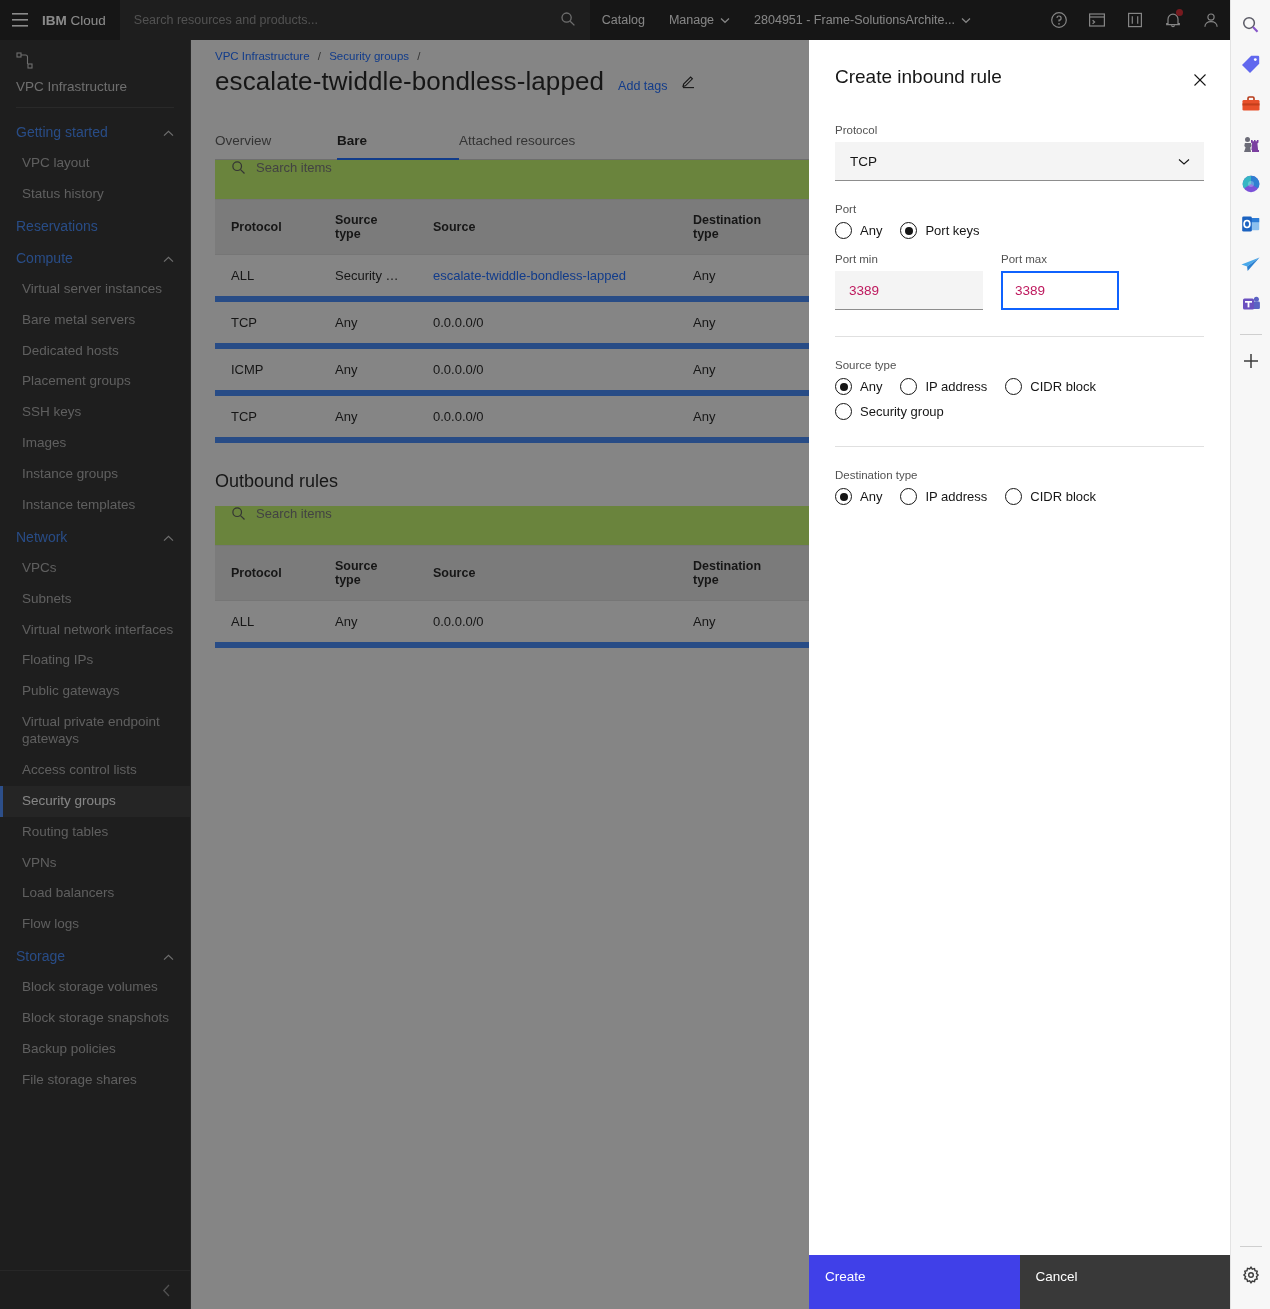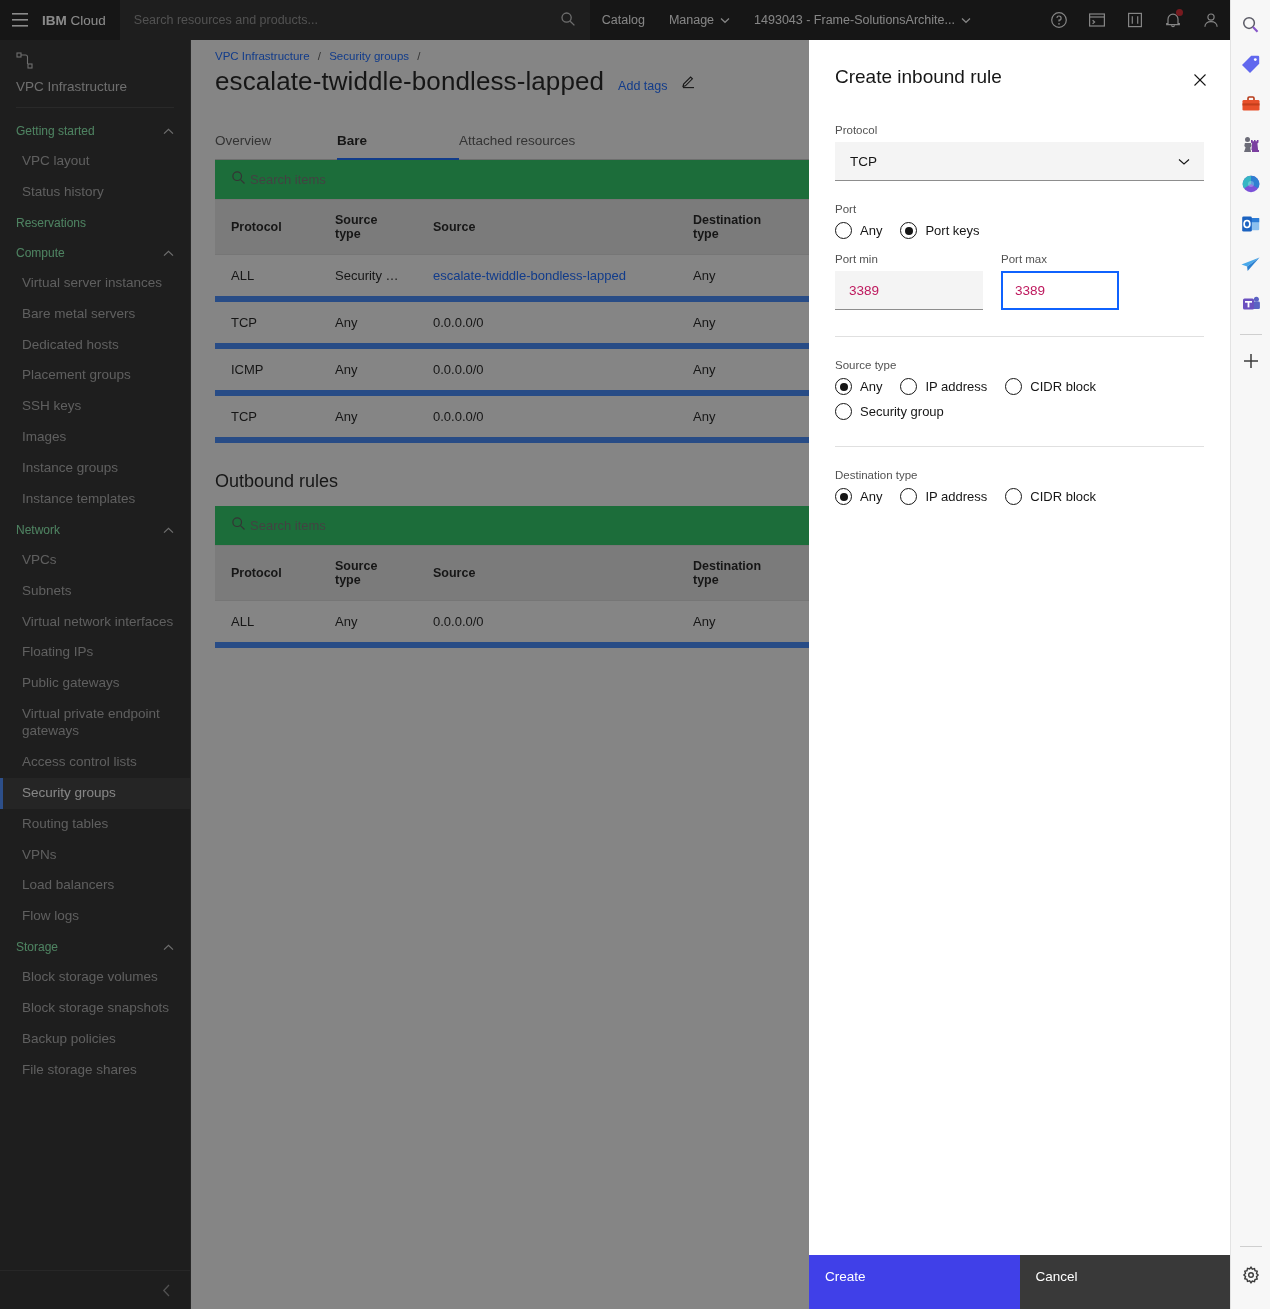--- a/index.html
+++ b/index.html
@@ -62,21 +62,21 @@
   .leftnav {
     position:absolute; top:40px; left:0; width:191px; height:1269px;
     background:#262626; border-right:1px solid #393939; z-index: 20;
     overflow:hidden;
   }
   .ln-top { padding: 12px 16px 0 16px; }
   .ln-title { color:#c6c6c6; font-size:13.5px; margin-top:6px; }
   .ln-rule { height:1px; background:#3d3d3d; margin: 13px 16px 8px 16px; }
   .ln-group {
     display:flex; align-items:center; justify-content:space-between;
-    padding: 8px 16px; color:#86efac; font-size:12px; cursor:pointer;
+    padding: 8px 16px; color:#3b82f6; font-size:14px; cursor:pointer;
   }
   .ln-item {
     padding: 7px 16px 7px 19px; color:#a8a8a8; font-size:13.5px; cursor:pointer;
     line-height: 1.25; border-left: 3px solid transparent;
   }
   .ln-item.active { background:#353535; color:#f4f4f4; border-left-color:#4589ff; }
   .ln-collapse {
     position:absolute; bottom:0; left:0; width:191px; height:39px;
     border-top:1px solid #393939; display:flex; align-items:center;
     justify-content:flex-end; padding-right:20px; cursor:pointer; background:#262626;
@@ -97,22 +97,22 @@
   .tab {
     font-size:13.5px; color:#525252; padding: 10px 16px 10px 0;
     min-width:122px; border-bottom:1px solid #c6c6c6; cursor:pointer;
   }
   .tab.active { color:#161616; font-weight:600; border-bottom:2px solid #0f62fe; }
   .tab-fill { flex:1; border-bottom:1px solid #c6c6c6; }
 
   .sec-title { font-size:18px; color:#161616; font-weight:400; margin: 28px 0 14px 24px; }
   .tbl-wrap { margin-left:24px; width:810px; background:#f4f4f4; }
   .tbl-toolbar {
-    height:40px; background:#22c55e; display:flex; align-items:center;
-    padding-left:16px; gap:4px; border-bottom:1px solid #d6d6d6; cursor:text;
+    height:40px; background:#bef264; display:flex; align-items:flex-start;
+    padding-left:16px; gap:10px; border-bottom:1px solid #d6d6d6; cursor:text;
   }
   .tbl-toolbar input {
     background:transparent; border:0; outline:0; font-size:13px;
     color:#525252; font-family:inherit; width:300px;
   }
   .tbl-toolbar input::placeholder { color:#6f6f6f; }
   table { border-collapse:collapse; width:810px; table-layout:fixed; }
   thead th {
     background:#e0e0e0; text-align:left; font-size:12.5px; font-weight:600;
     color:#161616; padding: 13px 16px; border-bottom:1px solid #d6d6d6;
@@ -216,21 +216,21 @@
         <span>Catalog</span>
       </div>
       <div class="hdr-link">
         <span>Manage</span>
         <span>
           <svg width="10" height="7" viewBox="0 0 10 7">
               <path d="M1 1.5L5 5.3L9 1.5" fill="none" stroke="#f4f4f4" stroke-width="1.2"></path>
             </svg></span>
       </div>
       <div class="hdr-link">
-        <span>1493043 - Frame-SolutionsArchite...</span>
+        <span>2804951 - Frame-SolutionsArchite...</span>
         <span>
           <svg width="10" height="7" viewBox="0 0 10 7">
               <path d="M1 1.5L5 5.3L9 1.5" fill="none" stroke="#f4f4f4" stroke-width="1.2"></path>
             </svg></span>
       </div>
     </div>
     <div class="hdr-right">
       <div class="hdr-ico">
         <svg width="18" height="18" viewBox="0 0 18 18">
             <g fill="none" stroke="#f4f4f4" stroke-width="1.2">

